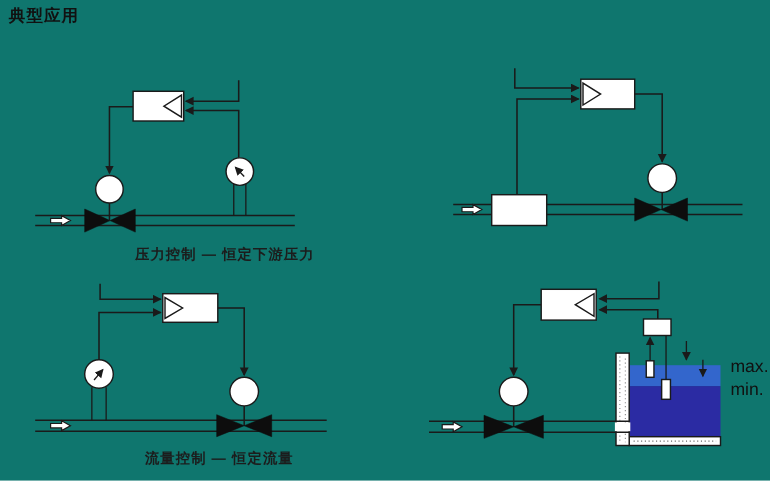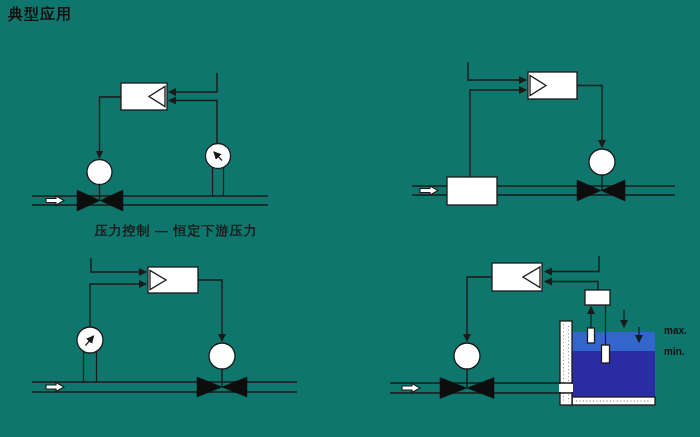--- a/index.html
+++ b/index.html
@@ -5,29 +5,29 @@
   html,body{margin:0;padding:0;background:#fff;}
   .stage{
     position:relative;width:700px;height:437px;background:#0f766e;
     font-family:"Liberation Sans","DejaVu Sans",sans-serif;overflow:hidden;
   }
   .page-title{
     position:absolute;left:8px;top:5px;font-size:15px;font-weight:bold;color:#111;
     letter-spacing:1px;
   }
   .caption{
-    position:absolute;width:220px;text-align:center;font-size:13px;font-weight:bold;
+    position:absolute;width:220px;text-align:right;font-size:13px;font-weight:bold;
     color:#1c1c1c;letter-spacing:1px;white-space:nowrap;
   }
   .cap1{left:66px;top:222px;}
   .cap2{left:433px;top:222px;}
   .cap3{left:47px;top:408px;}
   .cap4{left:426px;top:410px;}
   .lvl{
-    position:absolute;font-size:10px;font-weight:bold;color:#111;
+    position:absolute;font-size:16px;font-weight:normal;color:#111;
   }
   .lvl-max{left:664px;top:325px;}
   .lvl-min{left:664px;top:346px;text-align:center;}
   svg{position:absolute;left:0;top:0;}
   .ln{stroke:#1a1a1a;stroke-width:1.4;fill:none;}
   .thin{stroke:#1a1a1a;stroke-width:1.2;fill:none;}
   .boxw{fill:#ffffff;stroke:#1a1a1a;stroke-width:1.3;}
   .valve{fill:#0d0d0d;stroke:#0d0d0d;stroke-width:0.5;}
   .flow{fill:#ffffff;stroke:#1a1a1a;stroke-width:1.1;}
 </style>
@@ -150,17 +150,18 @@
       <g>
         <line class="thin" x1="605.5" y1="345" x2="605.5" y2="305"></line>
         <rect class="boxw" x="601.5" y="345" width="8" height="18"></rect>
       </g>
       <line class="thin" x1="624" y1="310" x2="624" y2="327" marker-end="url(#arr)"></line>
       <line class="thin" x1="639" y1="327" x2="639" y2="342" marker-end="url(#arr)"></line>
     </g>
   </svg>
 
   <div class="caption cap1">压力控制 — 恒定下游压力</div>
+  <div class="caption cap3">流量控制 — 恒定流量</div>
 
   <div class="lvl lvl-max">max.</div>
   <div class="lvl lvl-min">min.</div>
 
 </div>
 
 </body></html>

